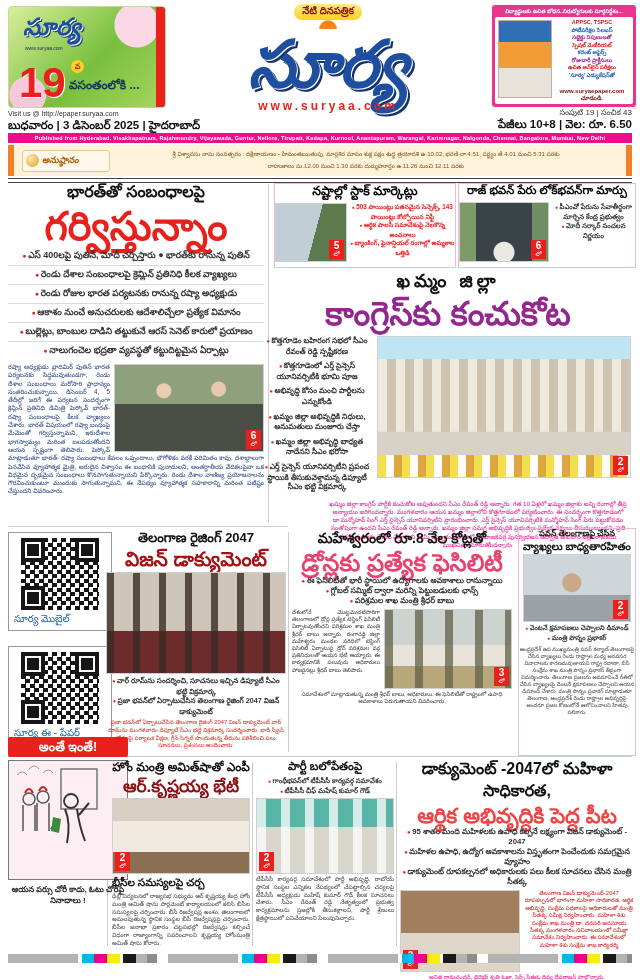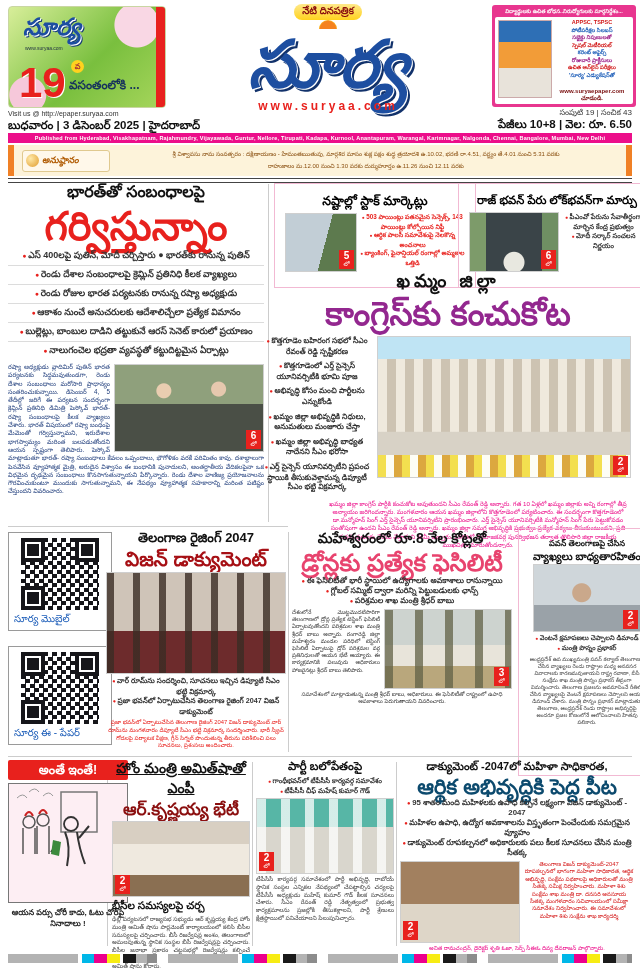--- a/index.html
+++ b/index.html
@@ -90,21 +90,21 @@
   .ph-women{background:linear-gradient(180deg,#a2805f 0 52%,#ded6c8 52% 100%);}
 
   
   .s-main{left:8px;top:183px;width:256px;}
   .s-main .k{font-size:16px;}
   .s-main .h{font-size:40px;line-height:42px;font-weight:bold;color:#e8211d;}
   .s-main .mb{font-size:9px;font-weight:bold;color:#333;padding:3px 0;border-bottom:1px solid #dcdcdc;}
   .s-main .mb:last-child{border-bottom:none;}
   .s-main .bodywrap{margin-top:3px;font-size:6.3px;line-height:8.3px;color:#23407e;height:164px;overflow:hidden;}
   .s-main .ph{float:right;width:148px;height:86px;margin:1px 0 2px 4px;}
-  .boxed{border:1px solid #f2b9d3;padding:10px;}
+  .boxed{border:1px solid #f2b9d3;padding:0;}
   .b-stock{left:274px;top:183px;width:180px;height:83px;}
   .b-stock .h{font-size:12.5px;font-weight:bold;}
   .b-stock .row{display:flex;gap:3px;margin-top:2px;}
   .b-stock .ph{width:70px;height:57px;flex:none;}
   .b-stock .bt{font-size:6.3px;line-height:8.5px;font-weight:bold;color:#e8211d;text-align:center;}
   .b-raj{left:458px;top:183px;width:176px;height:83px;}
   .b-raj .h{font-size:11.5px;font-weight:bold;}
   .b-raj .row{display:flex;gap:3px;margin-top:2px;}
   .b-raj .ph{width:88px;height:58px;flex:none;}
   .b-raj .bt{font-size:6.8px;line-height:9px;font-weight:bold;color:#333;text-align:center;}
@@ -144,42 +144,42 @@
   .s-drone .cap{margin-top:2px;font-size:5.7px;line-height:7.4px;color:#333;text-align:center;height:16px;overflow:hidden;}
 
   .s-pawan{left:518px;top:528px;width:116px;height:226px;}
   .s-pawan .k{font-size:8.2px;}
   .s-pawan .h{font-size:10.5px;line-height:12px;font-weight:bold;color:#111;text-align:center;}
   .s-pawan .ph{width:106px;height:66px;margin:2px auto;}
   .s-pawan .bt{font-size:6.6px;line-height:8.8px;font-weight:bold;color:#333;text-align:center;}
   .s-pawan .body{margin-top:2px;font-size:5.4px;line-height:7px;color:#444;text-align:center;height:104px;overflow:hidden;}
 
   
-  .s-cart{left:8px;top:760px;width:120px;}
+  .s-cart{left:8px;top:737px;width:120px;}
   .s-cart .ttl{height:20px;background:#e8211d;color:#fff;font-size:12.5px;font-weight:bold;text-align:center;line-height:20px;border-radius:2px;}
   .s-cart .panel{margin-top:3px;height:118px;border:1px solid #777;background:#fdeef3;position:relative;overflow:hidden;}
   .s-cart .cap{margin-top:4px;font-size:8px;line-height:11px;font-weight:bold;color:#222;text-align:center;}
 
   .s-kri{left:112px;top:760px;width:138px;}
-  .s-kri .k{font-size:14px;text-decoration:underline;}
+  .s-kri .k{font-size:12px;}
   .s-kri .h{font-size:17px;line-height:19px;font-weight:bold;color:#8b0f0f;}
   .s-kri .ph{width:136px;height:74px;margin:2px auto;}
   .s-kri .sub{font-size:10.5px;font-weight:bold;color:#111;text-align:left;margin:2px 0;}
   .s-kri .body{font-size:6px;line-height:7.8px;color:#444;text-align:justify;height:76px;overflow:hidden;}
 
   .s-tpcc{left:256px;top:760px;width:138px;}
   .s-tpcc .k{font-size:11.5px;}
   .s-tpcc .h{font-size:19px;line-height:21px;font-weight:bold;color:#8b0f0f;}
   .s-tpcc .bt{font-size:6.8px;line-height:9px;font-weight:bold;color:#333;text-align:center;}
   .s-tpcc .ph{width:136px;height:74px;margin:2px auto;}
   .s-tpcc .body{font-size:6px;line-height:7.8px;color:#444;text-align:justify;height:58px;overflow:hidden;}
 
   .s-wom{left:400px;top:760px;width:234px;}
-  .s-wom .k{font-size:11px;}
-  .s-wom .h{font-size:21px;line-height:23px;font-weight:bold;color:#0c4a6e;}
+  .s-wom .k{font-size:16px;}
+  .s-wom .h{font-size:21px;line-height:23px;font-weight:bold;color:#ef4444;}
   .s-wom .bt{font-size:7.8px;line-height:10px;font-weight:bold;color:#333;text-align:center;}
   .s-wom .row{display:flex;gap:4px;margin-top:3px;}
   .s-wom .ph{width:118px;height:80px;flex:none;}
   .s-wom .red{font-size:5.8px;line-height:7.4px;color:#d41717;text-align:center;height:80px;overflow:hidden;}
   .s-wom .cap{margin-top:2px;font-size:5.8px;color:#ec0e8a;text-align:center;}
 
   .cbar{left:8px;right:8px;top:954px;height:9px;
     background:linear-gradient(90deg,#b3b3b3 0 44%,#fff 44% 46%,#00b7e8 46% 54%,#ec008c 54% 62%,#f7ec13 62% 70%,#fff 70% 72%,#1a1a1a 72% 80%,#b3b3b3 80% 87%,#8c8c8c 87% 93%,#fff 93% 100%);
     background-size:160px 9px;background-repeat:repeat-x;}
 </style>

